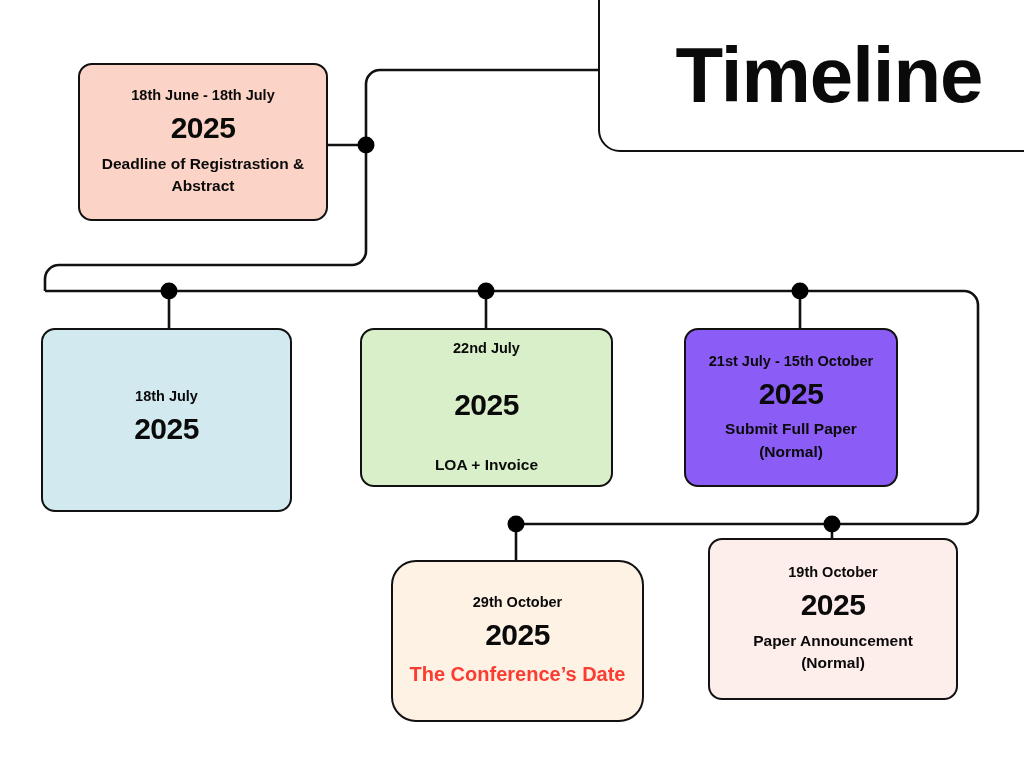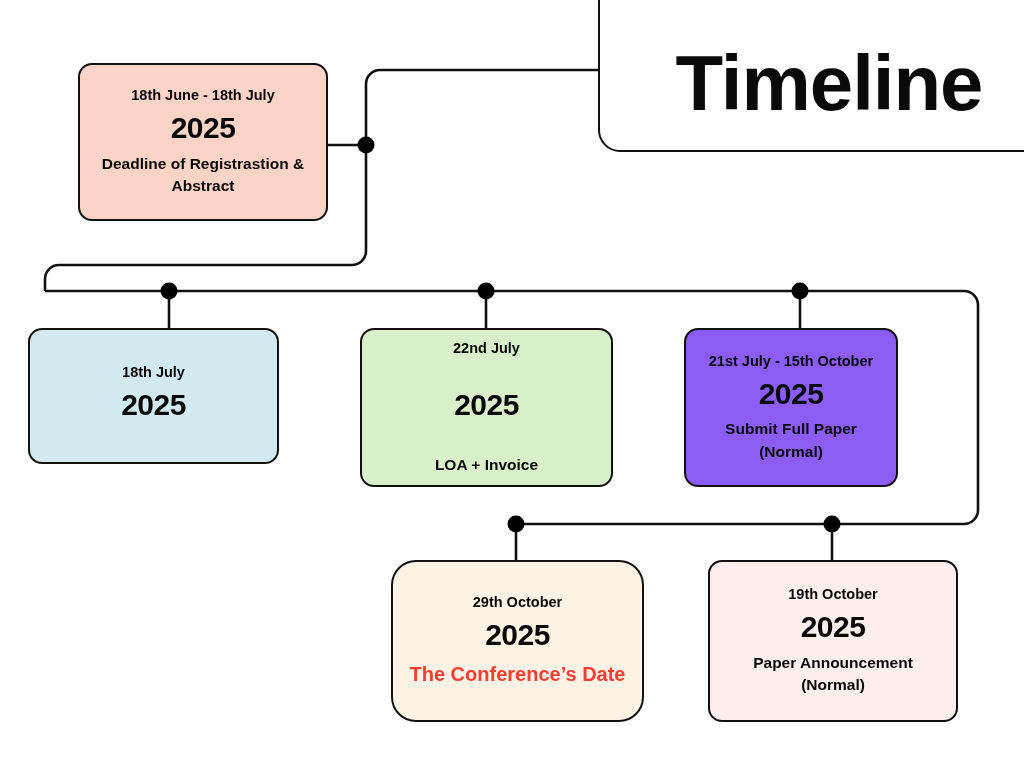--- a/index.html
+++ b/index.html
@@ -26,21 +26,21 @@
     z-index:3;
     display:flex;align-items:flex-end;justify-content:center;
     box-sizing:border-box;
   }
   .title-plate .title-text{
     font-size:78px;
     font-weight:700;
     letter-spacing:-1px;
     color:#0a0a0a;
     line-height:1;
-    padding-bottom:28px;
+    padding-bottom:36px;
     padding-left:16px;
     white-space:nowrap;
   }
 
   
   .card{
     position:absolute;
     box-sizing:border-box;
     border:2px solid #111111;
     border-radius:14px;
@@ -72,25 +72,25 @@
     font-size:15.5px;
     font-weight:700;
     color:#0a0a0a;
     line-height:1.45;
     max-width:100%;
   }
   .card.accent .c-desc{color:#FA3C32;font-size:20px;}
 
   
   #card-registration{left:78px;  top:63px;  width:250px; height:158px; background:#FCD3C7;}
-  #card-acceptance  {left:28px;  top:328px; width:251px; height:136px; background:#D2EAEF;}
+  #card-acceptance  {left:41px;  top:328px; width:251px; height:184px; background:#D2EAEF;}
   #card-loa         {left:360px; top:328px; width:253px; height:159px; background:#D8EFC9;gap:24px;}
   #card-fullpaper   {left:684px; top:328px; width:214px; height:159px; background:#8b5cf6;}
   #card-conference  {left:391px; top:560px; width:253px; height:162px; background:#FDF2E3;border-radius:25px;}
-  #card-announce    {left:708px; top:560px; width:250px; height:162px; background:#FDEEEC;}
+  #card-announce    {left:708px; top:538px; width:250px; height:162px; background:#FDEEEC;}
 </style>
 </head>
 <body>
 
 <div id="stage">
 
   <svg id="wires" viewBox="0 0 1024 768">
     <g fill="none" stroke="#111111" stroke-width="2.6" stroke-linecap="butt">
 
       <path d="M328 145 H 366"></path>

